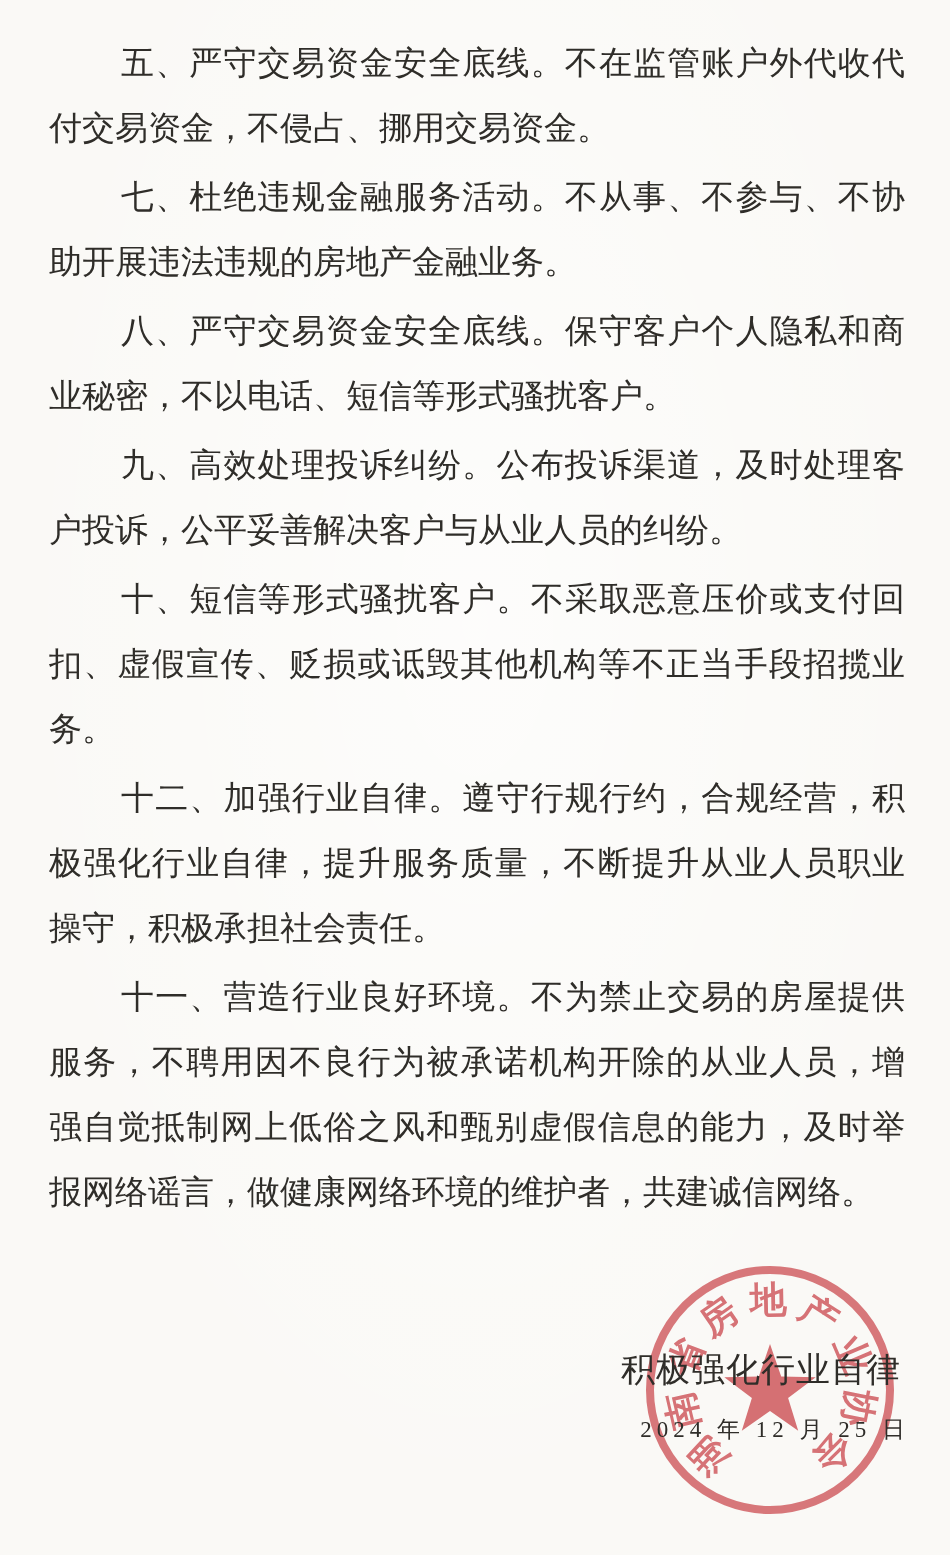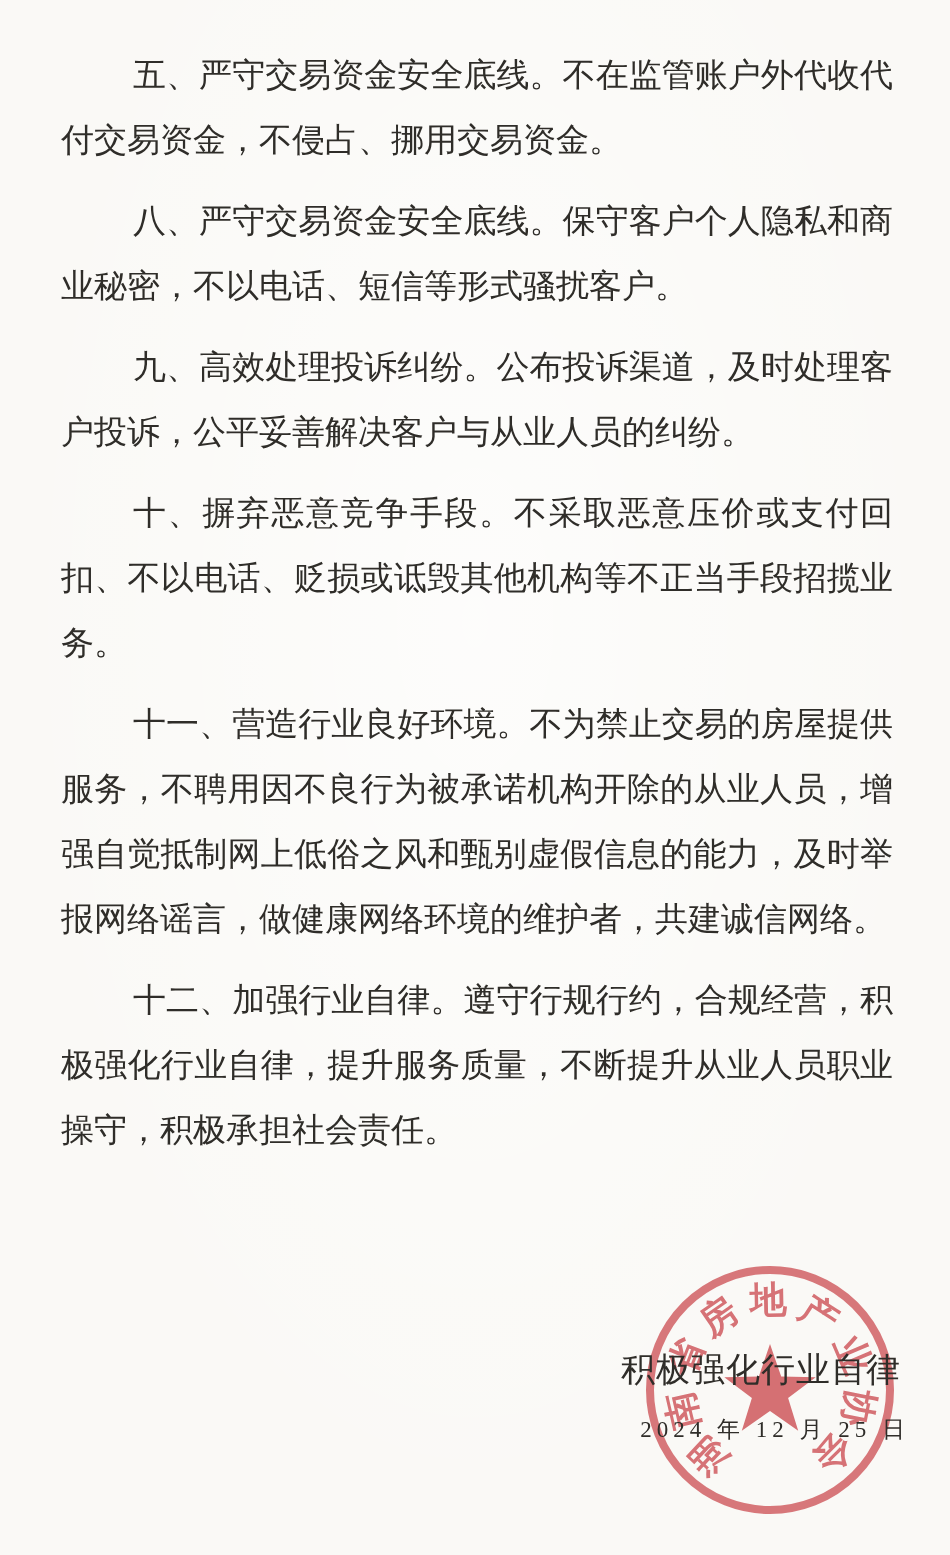--- a/index.html
+++ b/index.html
@@ -16,21 +16,21 @@
   }
   .body-text{
     position:absolute;
     left:45px;top:27px;width:864px;
     font-size:33px;
     line-height:65px;
     text-align:justify;
     letter-spacing:0;
   }
   .body-text p{
-    margin:16px;
+    margin:4px;
     text-indent:72px;
   }
   .sig-line{
     position:absolute;
     top:1347px;right:49px;
     font-size:34px;
     letter-spacing:1px;
     white-space:nowrap;
     z-index:3;
   }
@@ -55,25 +55,26 @@
     font-weight:bold;
   }
 </style>
 </head>
 <body>
 
 <div class="page" style="color: rgb(47, 45, 41);">
 
   <div class="body-text">
     <p>五、严守交易资金安全底线。不在监管账户外代收代付交易资金，不侵占、挪用交易资金。</p>
+    <p>七、杜绝违规金融服务活动。不从事、不参与、不协助开展违法违规的房地产金融业务。</p>
     <p>八、严守交易资金安全底线。保守客户个人隐私和商业秘密，不以电话、短信等形式骚扰客户。</p>
     <p>九、高效处理投诉纠纷。公布投诉渠道，及时处理客户投诉，公平妥善解决客户与从业人员的纠纷。</p>
-    <p>十、摒弃恶意竞争手段。不采取恶意压价或支付回扣、不以电话、贬损或诋毁其他机构等不正当手段招揽业务。</p>
+    <p>十、短信等形式骚扰客户。不采取恶意压价或支付回扣、虚假宣传、贬损或诋毁其他机构等不正当手段招揽业务。</p>
+    <p>十二、加强行业自律。遵守行规行约，合规经营，积极强化行业自律，提升服务质量，不断提升从业人员职业操守，积极承担社会责任。</p>
     <p>十一、营造行业良好环境。不为禁止交易的房屋提供服务，不聘用因不良行为被承诺机构开除的从业人员，增强自觉抵制网上低俗之风和甄别虚假信息的能力，及时举报网络谣言，做健康网络环境的维护者，共建诚信网络。</p>
-    <p>十二、加强行业自律。遵守行规行约，合规经营，积极强化行业自律，提升服务质量，不断提升从业人员职业操守，积极承担社会责任。</p>
   </div>
 
   <svg class="seal" viewBox="-128 -128 256 256" xmlns="http://www.w3.org/2000/svg">
     <circle cx="0" cy="0" r="120" fill="none" stroke-width="8" opacity="0.85" stroke="#cb4b50"></circle>
     <path opacity="0.9" d="M0,-46 L11.2,-13.4 L45.7,-12.8 L18.1,7.9 L28.2,40.8 L0,21 L-28.2,40.8 L-18.1,7.9 L-45.7,-12.8 L-11.2,-13.4 Z" fill="#cb4b50"></path>
     <g id="seal-arc-group" opacity="0.88">
         <text transform="translate(-61.4,65.8) rotate(-137.0)" text-anchor="middle" dominant-baseline="central" font-size="37" fill="#cb4b50">湖</text>
         <text transform="translate(-87.7,20.2) rotate(-103.0)" text-anchor="middle" dominant-baseline="central" font-size="37" fill="#cb4b50">南</text>
         <text transform="translate(-84.0,-32.3) rotate(-69.0)" text-anchor="middle" dominant-baseline="central" font-size="37" fill="#cb4b50">省</text>
         <text transform="translate(-51.6,-73.7) rotate(-35.0)" text-anchor="middle" dominant-baseline="central" font-size="37" fill="#cb4b50">房</text>

